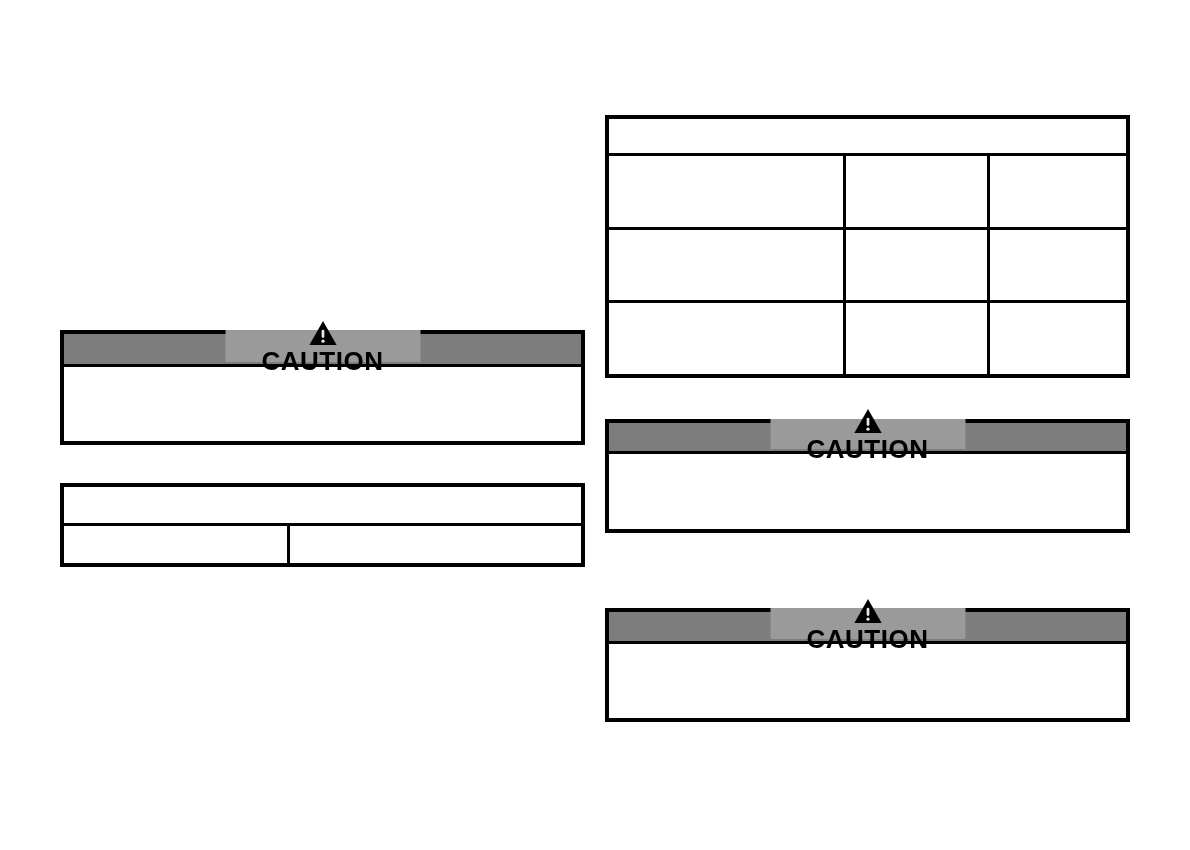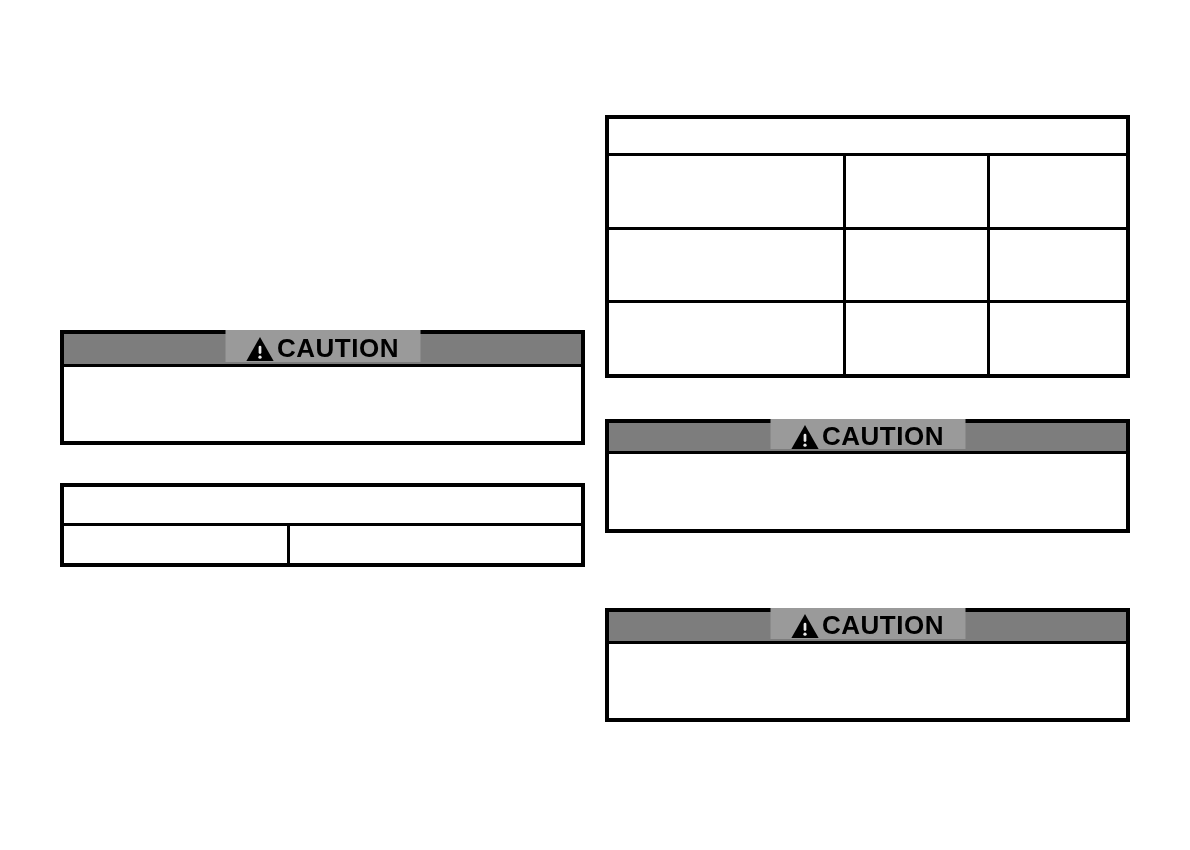--- a/index.html
+++ b/index.html
@@ -43,22 +43,23 @@
 
   .caution-patch {
     position: absolute;
     left: 50%; transform: translateX(-50%);
     top: -4px; bottom: 2px;
     width: 195px;
     background: var(--caution-patch-gray);
   }
   .caution-title {
     position: relative; z-index: 1;
-    display: inline-flex; align-items: flex-end; gap: 3px;
+    display: inline-flex; align-items: center; gap: 3px;
     margin-top: -3px;
+    flex-direction: column;
   }
   .warn-icon { display: block; }
   .caution-label {
     color: var(--caution-text);
     font-weight: bold;
     font-size: 26px;
     letter-spacing: 0.5px;
     line-height: 1;
   }
   .caution-body { flex: 1 1 auto; background: #ffffff; }

